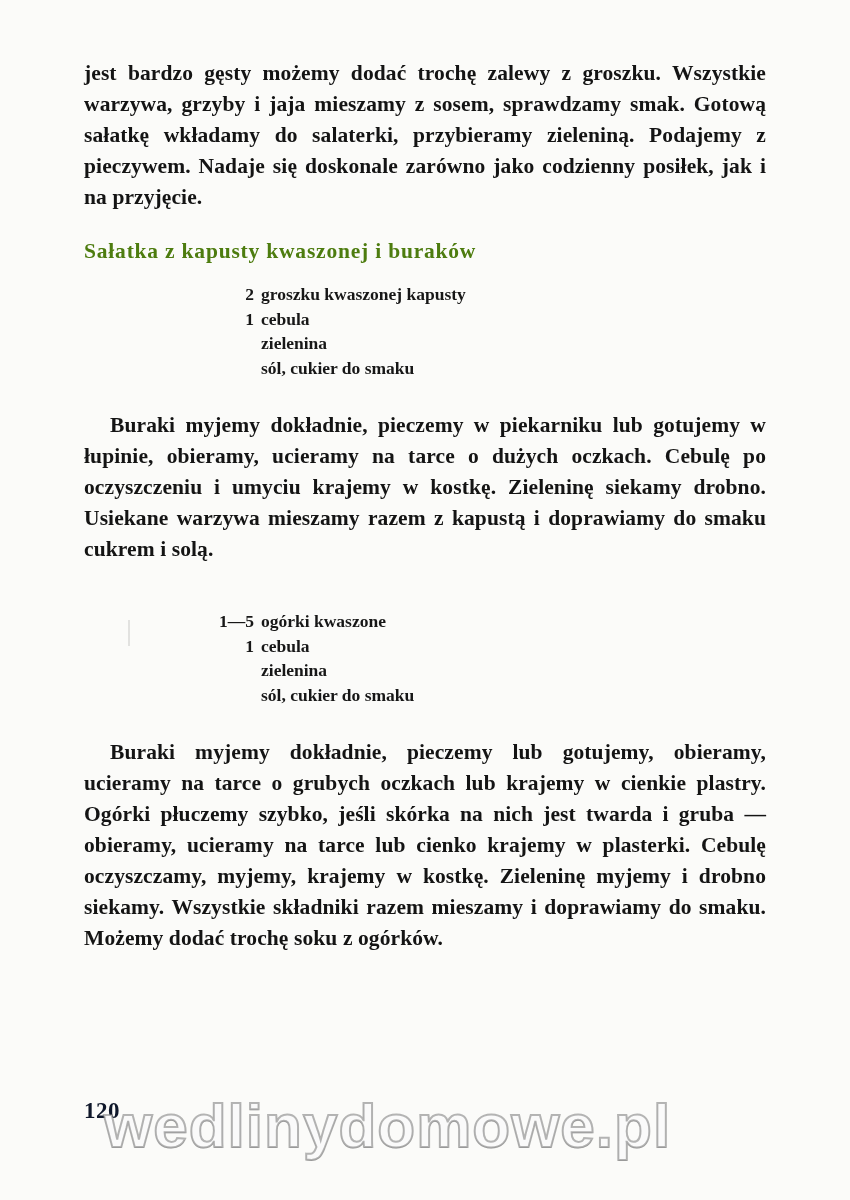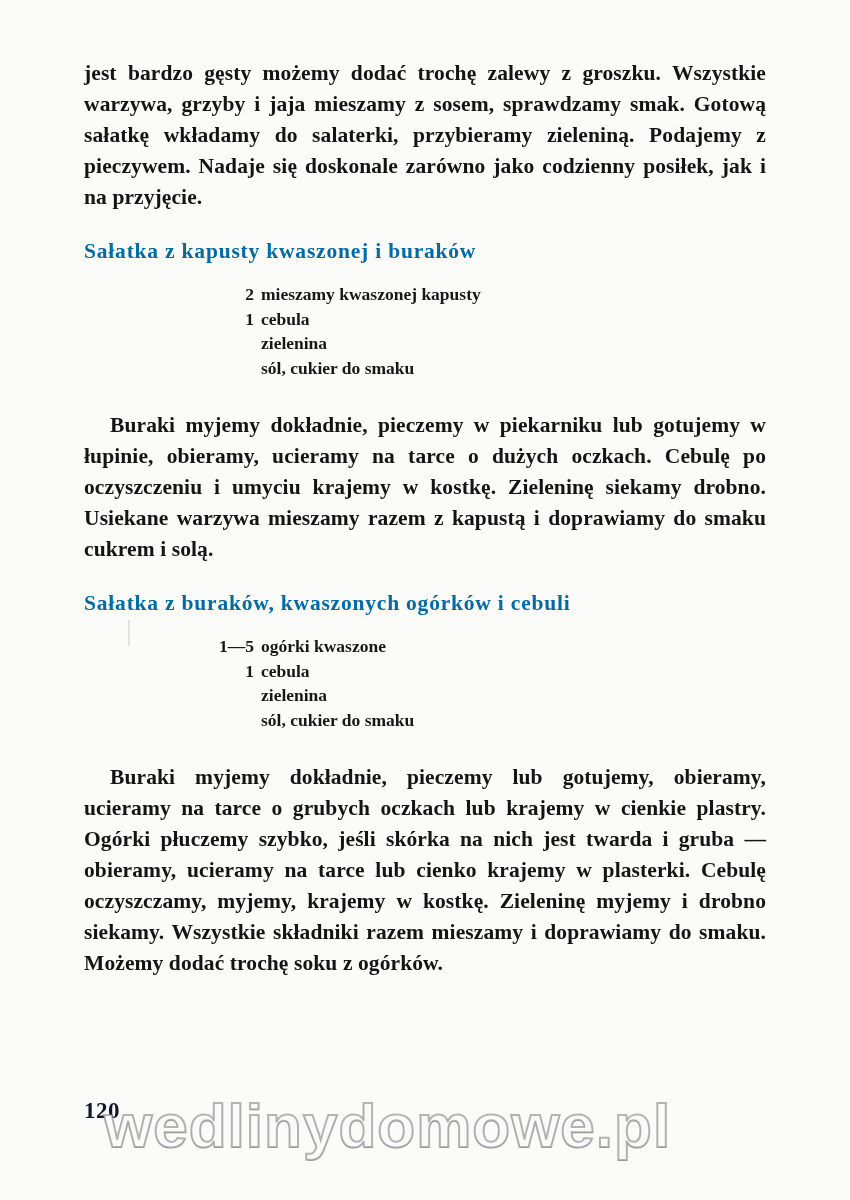--- a/index.html
+++ b/index.html
@@ -45,21 +45,21 @@
   .para.indent {
     text-indent: 26px;
   }
 
   
   .recipe-title {
     font-family: "Liberation Serif", serif;
     font-size: 21.5px;
     font-weight: 700;
     letter-spacing: 0.8px;
-    color: #0369a1;
+    color: #4d7c0f;
     margin: 0;
   }
 
   
   .ingredients {
     font-family: "Liberation Serif", serif;
     font-size: 17.5px;
     line-height: 24.5px;
     font-weight: 700;
     color: #171717;
@@ -138,21 +138,21 @@
 
     <div class="sp-26"></div>
 
     <h2 class="recipe-title">Sałatka z kapusty kwaszonej i buraków</h2>
 
     <div class="sp-18"></div>
 
     <ul class="ingredients ing-block">
       <li class="ing-row">
         <span class="ing-qty">2</span>
-        <span class="ing-name">mieszamy kwaszonej kapusty</span>
+        <span class="ing-name">groszku kwaszonej kapusty</span>
       </li>
       <li class="ing-row">
         <span class="ing-qty">1</span>
         <span class="ing-name">cebula</span>
       </li>
       <li class="ing-row">
         <span class="ing-qty"></span>
         <span class="ing-name">zielenina</span>
       </li>
       <li class="ing-row">
@@ -160,21 +160,20 @@
         <span class="ing-name">sól, cukier do smaku</span>
       </li>
     </ul>
 
     <div class="sp-30"></div>
 
     <p class="para indent">Buraki myjemy dokładnie, pieczemy w piekarniku lub gotujemy w łupinie, obieramy, ucieramy na tarce o dużych oczkach. Cebulę po oczyszczeniu i umyciu krajemy w kostkę. Zieleninę siekamy drobno. Usiekane warzywa mieszamy razem z kapustą i doprawiamy do smaku cukrem i solą.</p>
 
     <div class="sp-26"></div>
 
-    <h2 class="recipe-title">Sałatka z buraków, kwaszonych ogórków i cebuli</h2>
 
     <div class="sp-18"></div>
 
     <ul class="ingredients ing-block">
       <li class="ing-row">
         <span class="ing-qty">1—5</span>
         <span class="ing-name">ogórki kwaszone</span>
       </li>
       <li class="ing-row">
         <span class="ing-qty">1</span>

